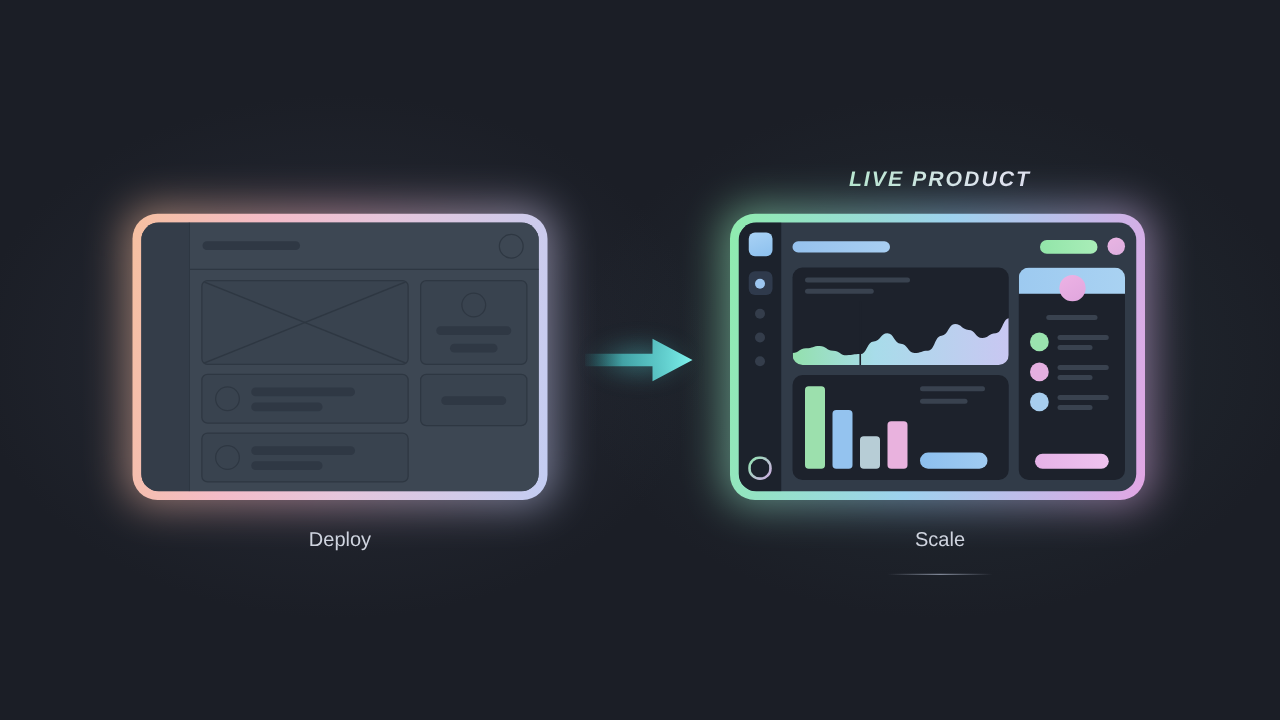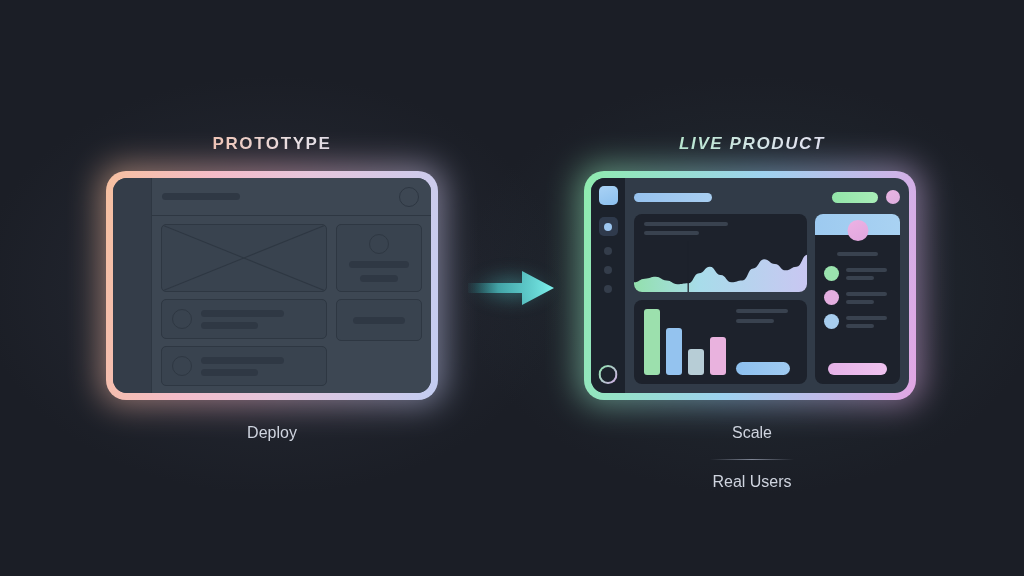--- a/index.html
+++ b/index.html
@@ -327,21 +327,20 @@
     left: 710px; top: 459px;
     width: 84px; height: 1px;
     background: linear-gradient(90deg, rgba(160,168,186,0) 0%, rgba(160,168,186,0.75) 50%, rgba(160,168,186,0) 100%);
   }
 </style>
 </head>
 <body>
 
 <div id="stage">
 
-  <div class="panel-title" id="title-left">PROTOTYPE</div>
 
   <div class="panel-title" id="title-right">LIVE PRODUCT</div>
 
   <div class="frame-glow" id="glow-left"></div>
 
   <div class="frame" id="frame-left">
     <div class="frame-inner">
 
       <div class="wf-rail"></div>
 
@@ -520,15 +519,14 @@
       </div>
     </div>
   </div>
 
   <div class="caption" id="caption-deploy">Deploy</div>
 
   <div class="caption" id="caption-scale">Scale</div>
 
   <div id="caption-divider"></div>
 
-  <div class="caption" id="caption-users">Real Users</div>
 
 </div>
 
 </body></html>

